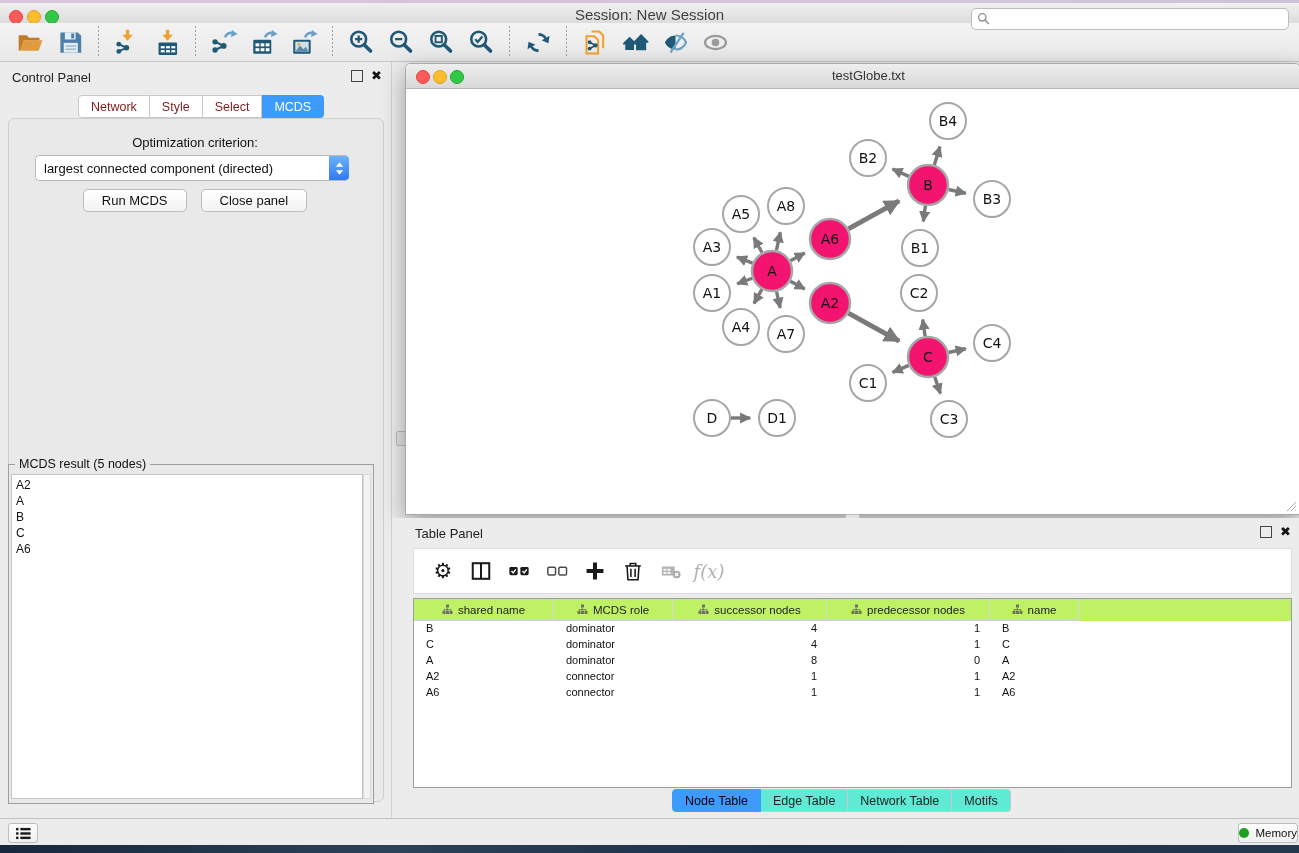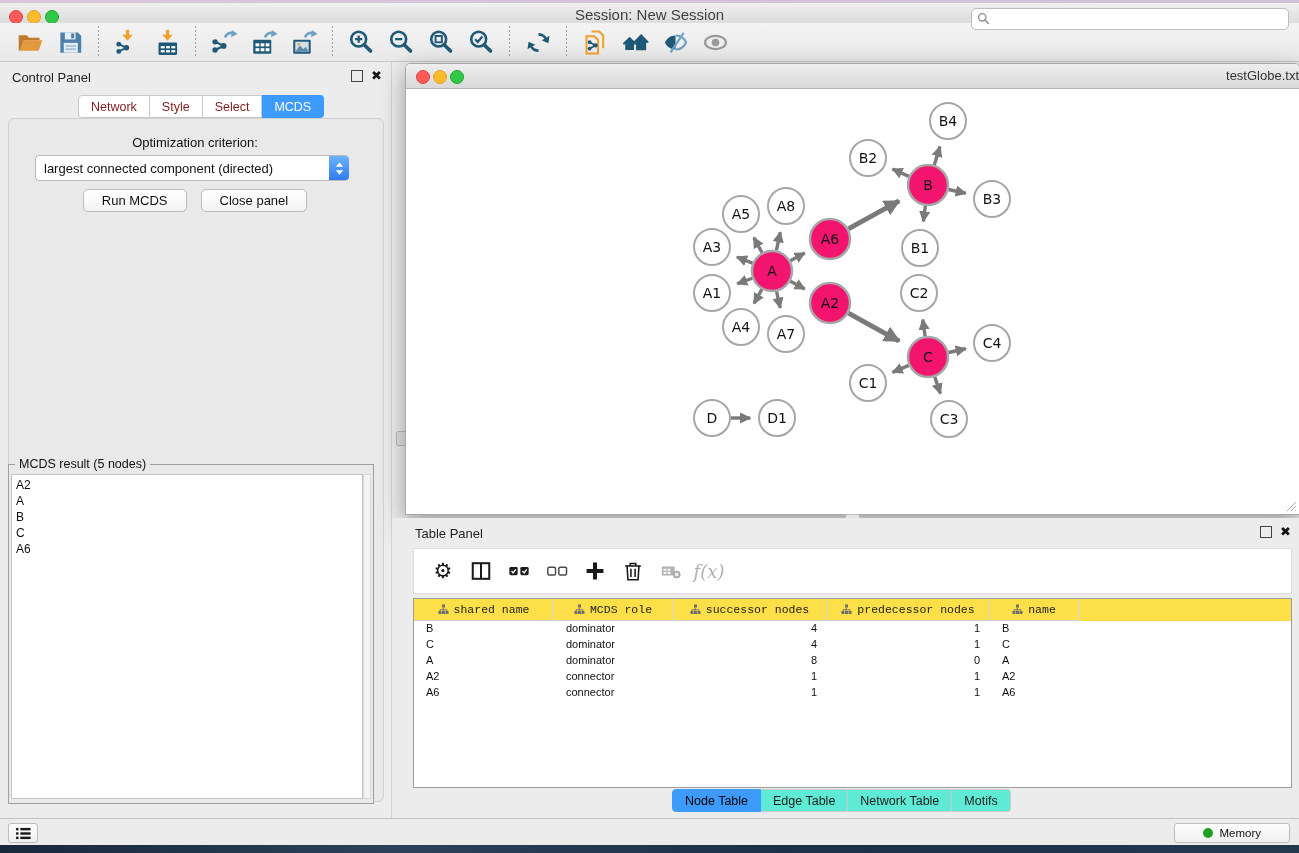--- a/index.html
+++ b/index.html
@@ -73,58 +73,58 @@
 
   
   #net-window{position:absolute;left:405px;top:63px;width:893px;height:450px;border:1px solid #a8a8a8;
     border-radius:5px 5px 0 0;box-shadow:0 8px 24px rgba(0,0,0,0.35);background:#fff;}
   .nw-titlebar{position:absolute;left:0;top:0;width:100%;height:24px;border-radius:5px 5px 0 0;
     background:linear-gradient(#eeeeee,#d9d9d9);border-bottom:1px solid #b5b5b5;}
   .nw-titlebar .traffic{top:6px;}
   .nw-red{left:10px;background:#fc5b57;border:0.5px solid #e0443e;}
   .nw-yellow{left:27px;background:#fdbc2e;border:0.5px solid #dfa023;}
   .nw-green{left:44px;background:#33c748;border:0.5px solid #1fa82f;}
-  .nw-title{position:absolute;left:0;right:0;top:4px;text-align:right;font-size:13px;color:#333;padding-left:32px;}
+  .nw-title{position:absolute;left:0;right:0;top:4px;text-align:center;font-size:13px;color:#333;padding-left:32px;}
   #graph-canvas{position:absolute;left:0;top:25px;width:891px;height:424px;background:#fff;overflow:hidden;}
   .resize-grip{position:absolute;right:2px;bottom:2px;width:14px;height:14px;opacity:.8;}
 
   
   #table-panel{position:absolute;left:392px;top:518px;width:907px;height:291px;background:#ececec;}
   #table-panel .panel-header{top:6px;}
   #table-panel .ph-title{left:23px;}
   .tp-toolbar{position:absolute;left:21px;top:30px;width:879px;height:46px;background:#fff;border:1px solid #ddd;
     display:flex;align-items:center;padding-left:12px;box-sizing:border-box;gap:4px;}
   .tp-btn{width:34px;height:34px;display:flex;align-items:center;justify-content:center;background:none;border:none;padding:0;}
   .tp-btn svg{width:22px;height:22px;}
   .tp-gear{font-size:21px;color:#1a1a1a;line-height:22px;}
   .tp-fx{font-family:"DejaVu Serif","Liberation Serif",serif;font-style:italic;font-size:18px;color:#b0b0b0;}
 
   .data-table{position:absolute;left:21px;top:80px;width:877px;height:188px;background:#fff;border:1px solid #9d9d9d;overflow:hidden;}
-  .dt-header{display:flex;height:22px;background:#fde047;font-family:Liberation Mono, monospace;}
+  .dt-header{display:flex;height:22px;background:#bef264;}
   .dt-hcell{display:flex;align-items:center;justify-content:center;gap:5px;font-size:11.5px;color:#222;
     border-right:1px solid #d8d8d8;border-bottom:1px solid #cfcfcf;box-sizing:border-box;}
   .dt-hcell svg{width:11px;height:11px;flex:none;}
   .dt-row{display:flex;height:16px;}
   .dt-cell{font-size:11px;color:#111;box-sizing:border-box;padding:1px 10px 0 12px;white-space:nowrap;overflow:hidden;}
   .dt-cell.num{text-align:right;}
   .col0{width:140px;} .col1{width:119px;} .col2{width:154px;} .col3{width:163px;} .col4{width:89px;}
 
   .tp-tabs{position:absolute;left:280px;top:271px;display:flex;}
   .tp-tab{height:21px;padding:0 12px;display:flex;align-items:center;font-size:12.5px;background:#5eead4;
     border:1px solid #c9c9c9;border-left:none;color:#222;}
   .tp-tab:first-child{border-left:1px solid #c9c9c9;border-radius:4px 0 0 4px;}
   .tp-tab:last-child{border-radius:0 4px 4px 0;}
   .tp-tab.active{background:#3d9bfd;border-color:#3d9bfd;color:#000000;}
 
   
   #status-bar{position:absolute;left:0;top:818px;width:1299px;height:27px;background:#ececec;border-top:1px solid #c2c2c2;}
   .sb-left-btn{position:absolute;left:8px;top:4px;width:30px;height:20px;background:linear-gradient(#fdfdfd,#f0f0f0);
     border:1px solid #bdbdbd;border-radius:3px;display:flex;align-items:center;justify-content:center;}
   .sb-left-btn svg{width:15px;height:13px;}
-  .memory-btn{position:absolute;right:9px;top:4px;height:20px;padding:0 28px;display:flex;align-items:center;gap:6px;
+  .memory-btn{position:absolute;right:1px;top:4px;height:20px;padding:0 0;display:flex;align-items:center;gap:6px;
     background:linear-gradient(#fdfdfd,#f0f0f0);border:1px solid #bdbdbd;border-radius:3px;font-size:11.5px;color:#111;}
   .mem-dot{width:10px;height:10px;border-radius:50%;background:#1fa11f;display:inline-block;}
 </style>
 </head>
 <body>
 
 <div id="screen">
   <div class="desktop-top"></div>
 
   <div id="titlebar">

